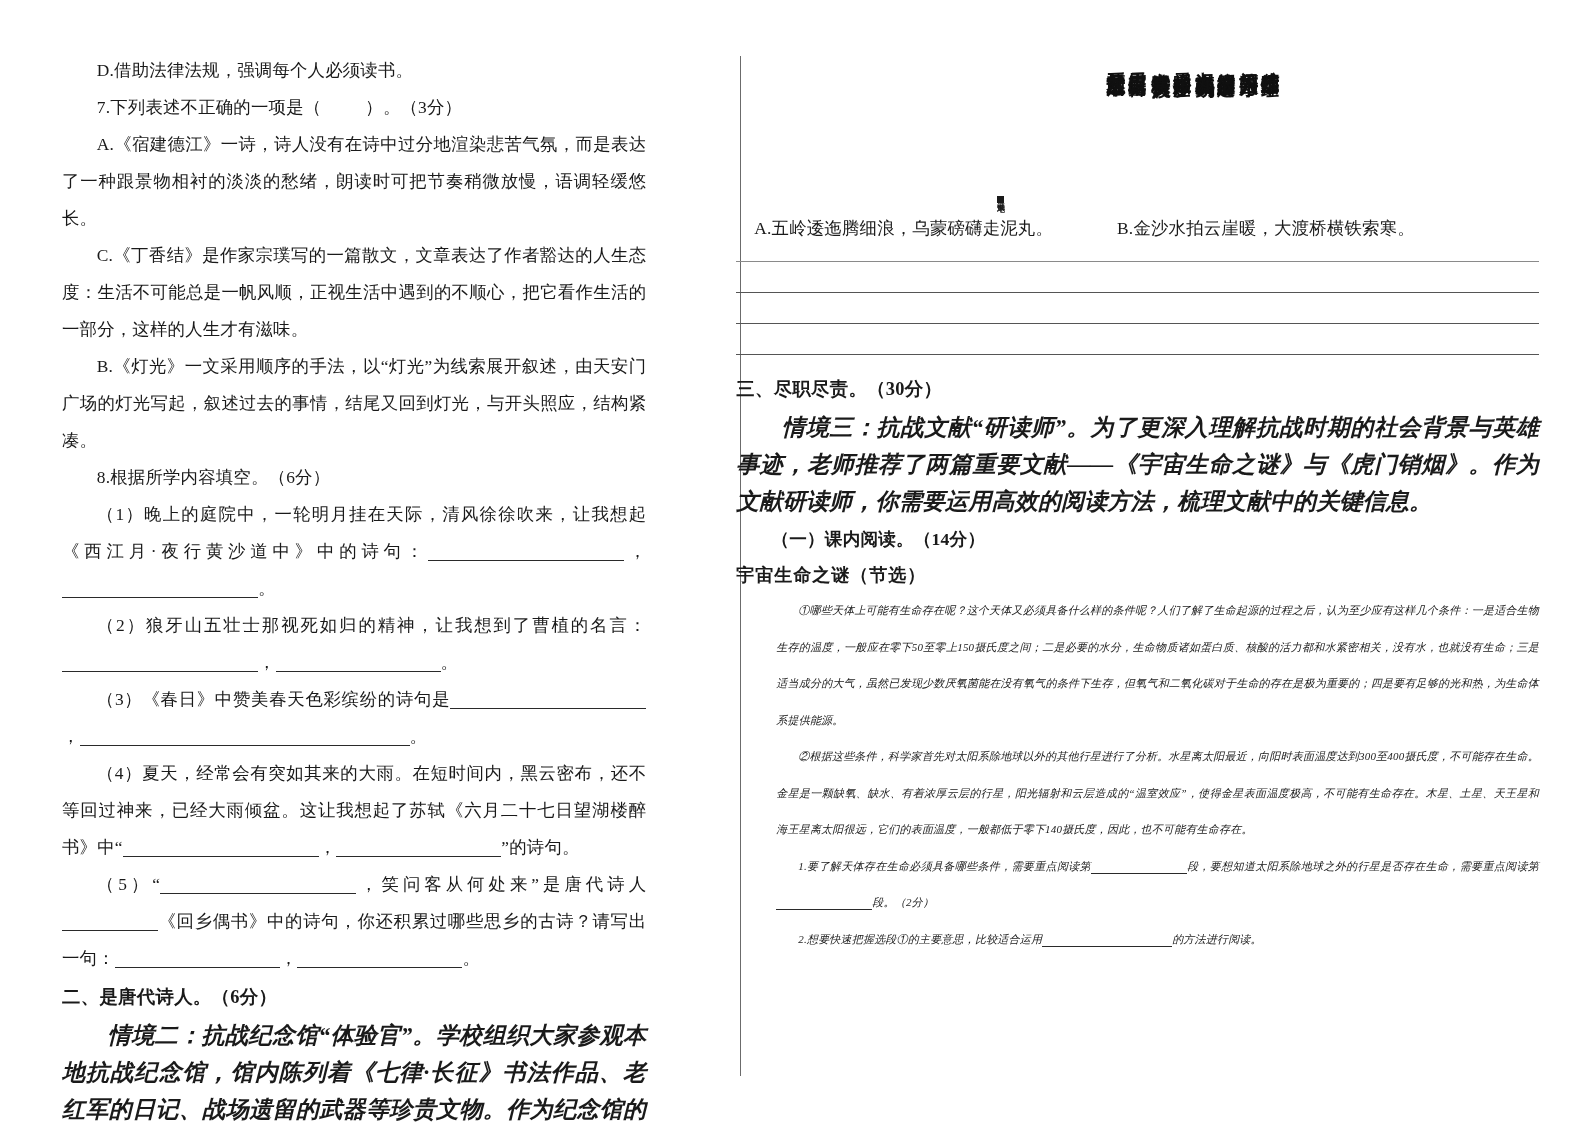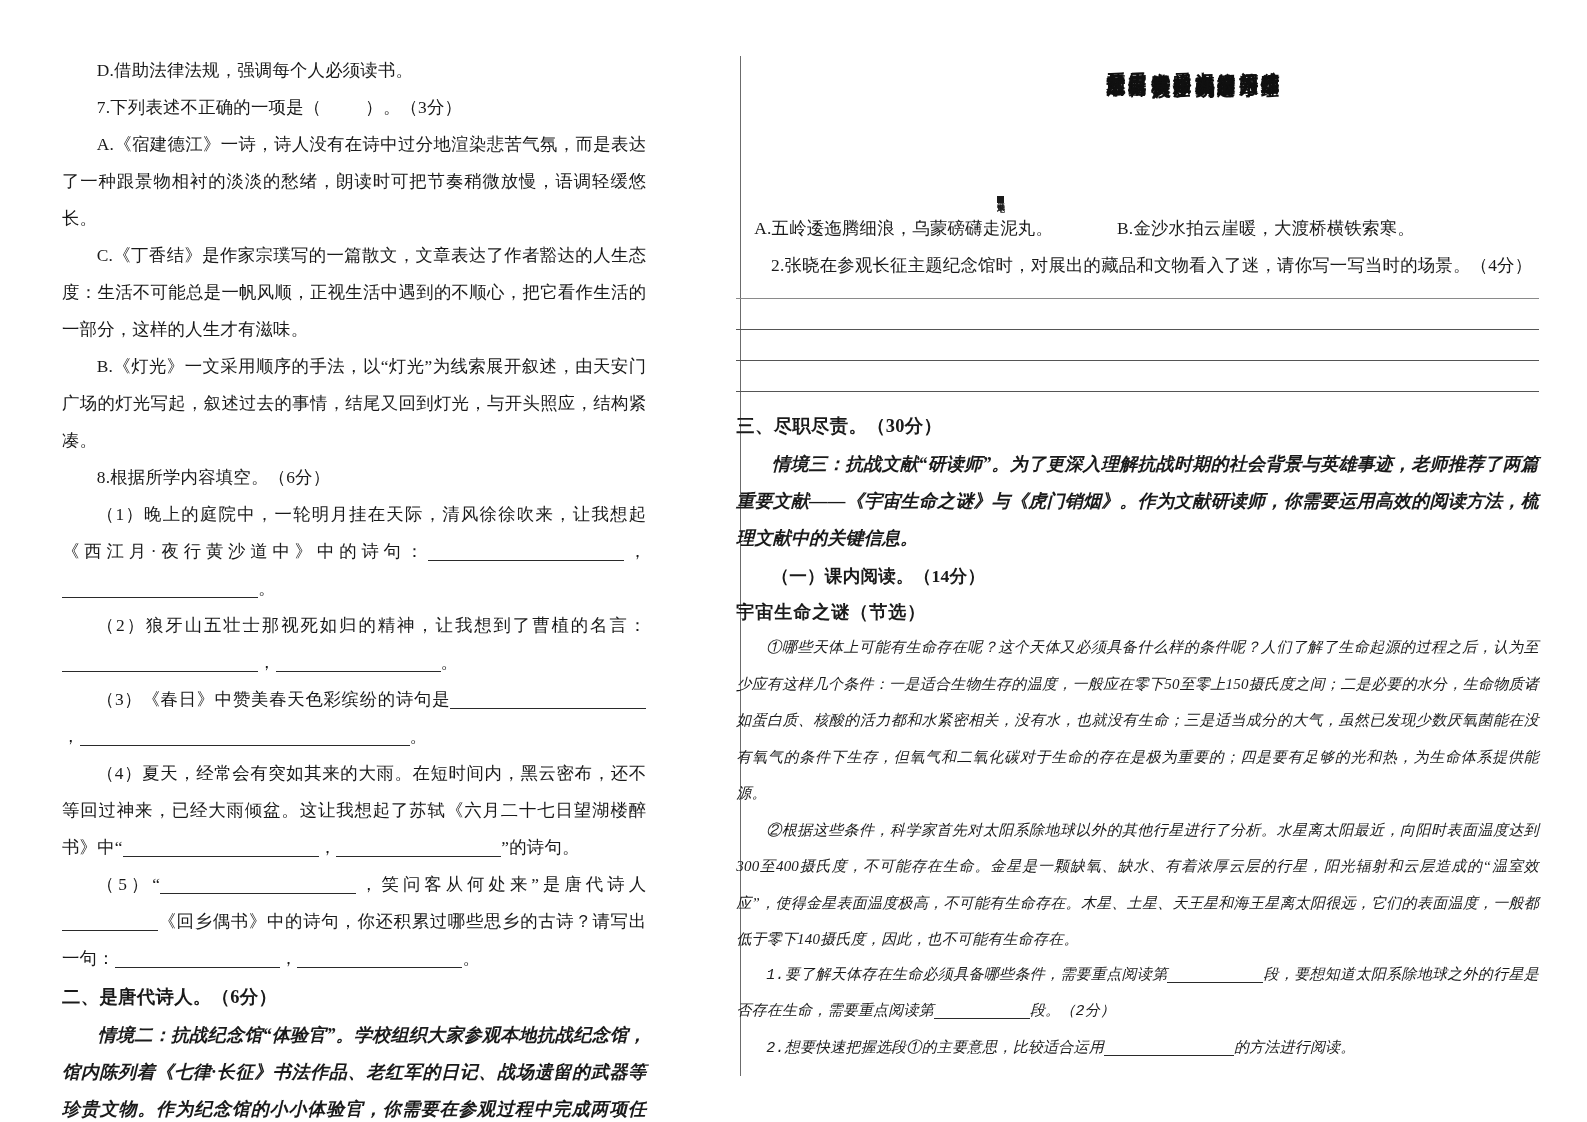--- a/index.html
+++ b/index.html
@@ -54,21 +54,21 @@
   .indent { text-indent: 2em; }
   .sec-head {
     margin: 0;
     font-size: 18.4px;
     line-height: 40px;
     font-weight: bold;
     letter-spacing: 0.3px;
   }
   .scenario {
     margin: 0;
-    font-size: 18px;
+    font-size: 23px;
     line-height: 37px;
     font-weight: bold;
     font-style: italic;
     text-indent: 2em;
     text-align: justify;
     text-justify: inter-ideograph;
     font-family: "Liberation Serif", "DejaVu Serif", serif;
     letter-spacing: 0.2px;
   }
   .subhead {
@@ -80,25 +80,26 @@
   }
   .passage-title {
     margin: 0;
     font-size: 18px;
     line-height: 34px;
     font-weight: bold;
     letter-spacing: 1px;
     font-family: "Liberation Sans", "DejaVu Sans", sans-serif;
   }
   .passage p {
-    font-size: 15px;
+    font-size: 11px;
     line-height: 36.5px;
     font-style: italic;
-  }
-  .qline { font-style: normal; font-family: Liberation Mono, monospace; }
+    margin-left: 40px;
+  }
+  .qline { font-style: normal; }
 
   
   .blank {
     display: inline-block;
     border-bottom: 1.3px solid #2a2a2a;
     vertical-align: -4px;
     height: 18px;
   }
   .b-sm { width: 96px; }
   .b-md { width: 130px; }
@@ -251,21 +252,20 @@
         <div class="sig">毛泽东书长征诗</div>
         <div class="seal"></div>
       </div>
     </div>
 
     <p class="opt-row">
       <span>A.五岭逶迤腾细浪，乌蒙磅礴走泥丸。</span>
       <span>B.金沙水拍云崖暖，大渡桥横铁索寒。</span>
     </p>
 
-    <p class="indent">2.张晓在参观长征主题纪念馆时，对展出的藏品和文物看入了迷，请你写一写当时的场景。（4分）</p>
 
     <div class="ruled">
       <div class="rule"></div>
       <div class="rule"></div>
       <div class="rule"></div>
     </div>
 
     <p class="sec-head" style="margin-top:14px;">三、尽职尽责。（30分）</p>
 
     <p class="scenario">情境三：抗战文献“研读师”。为了更深入理解抗战时期的社会背景与英雄事迹，老师推荐了两篇重要文献——《宇宙生命之谜》与《虎门销烟》。作为文献研读师，你需要运用高效的阅读方法，梳理文献中的关键信息。</p>

